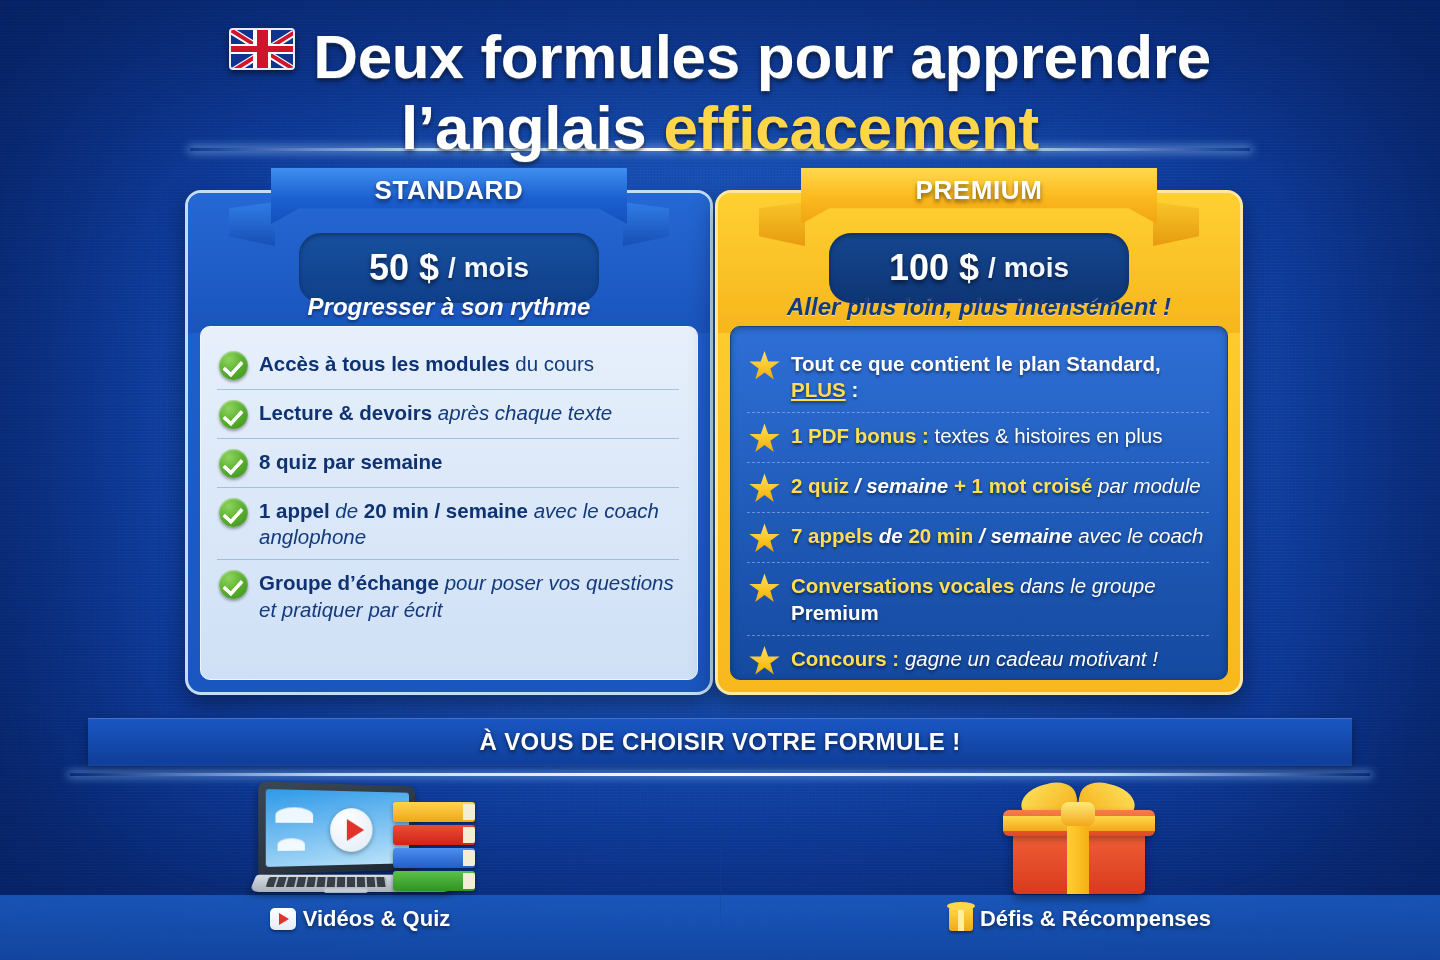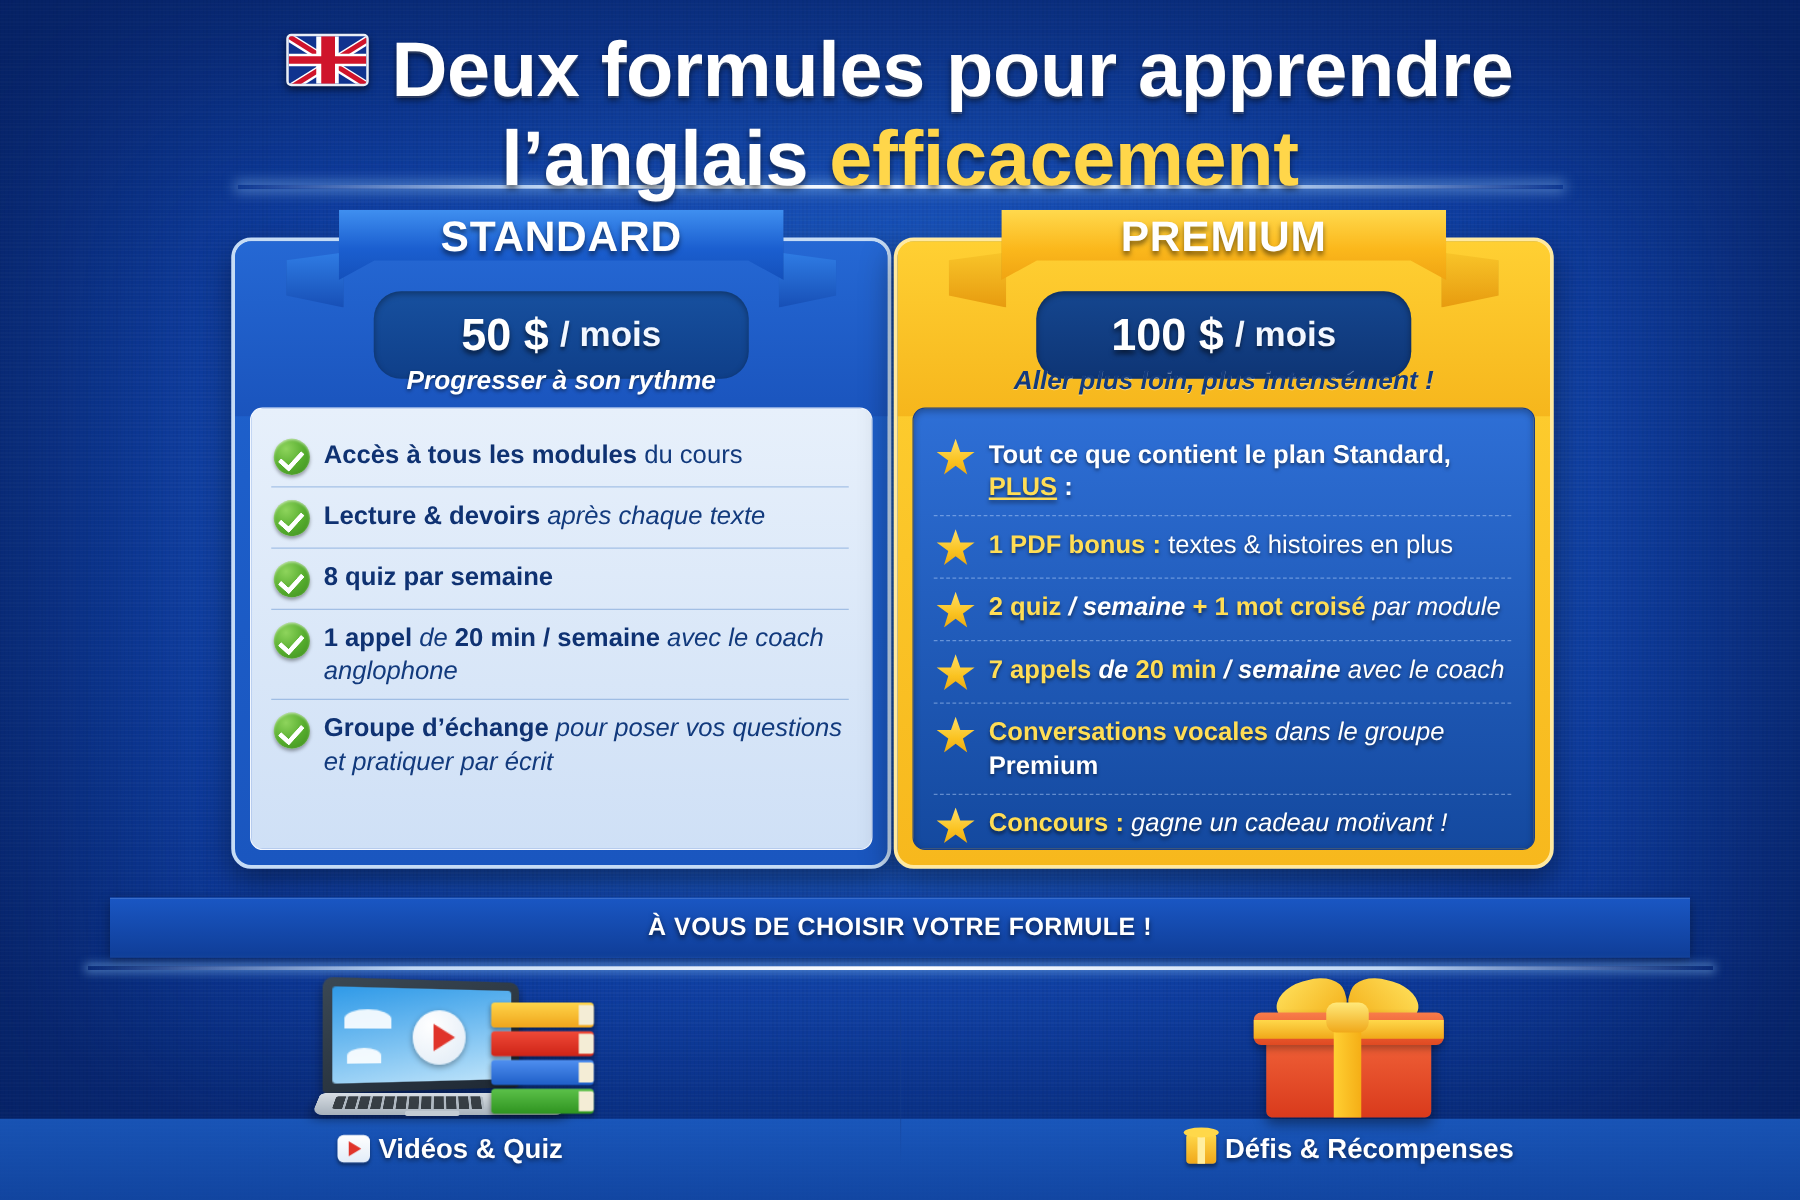--- a/index.html
+++ b/index.html
@@ -100,21 +100,21 @@
   .ribbon {
     position: absolute; top: -22px; left: 50%; transform: translateX(-50%);
     width: 356px; height: 56px; z-index: 3;
     display: flex; align-items: center; justify-content: center;
     clip-path: polygon(0 0, 100% 0, 100% 100%, 92% 72%, 8% 72%, 0 100%);
     filter: drop-shadow(0 5px 7px rgba(0,0,0,.45));
   }
   .ribbon.blue   { background: linear-gradient(180deg, #3f8ff0 0%, #1b5fd0 55%, #1450bb 100%); }
   .ribbon.gold   { background: linear-gradient(180deg, #ffd94d 0%, #fbb81c 55%, #f0a412 100%); }
   .ribbon span {
-    font-size: 34px; font-weight: bold; color: #fff; letter-spacing: .6px;
+    font-size: 26px; font-weight: bold; color: #fff; letter-spacing: .6px;
     margin-bottom: 12px;
     text-shadow: 0 3px 4px rgba(0,0,0,.5);
   }
   .ribbon-wing {
     position: absolute; top: 12px; width: 46px; height: 44px; z-index: 2;
     filter: drop-shadow(0 4px 5px rgba(0,0,0,.42));
   }
   .ribbon-wing.left  { left: 44px;  clip-path: polygon(100% 0, 100% 100%, 0 78%, 0 14%); }
   .ribbon-wing.right { right: 44px; clip-path: polygon(0 0, 0 100%, 100% 78%, 100% 14%); }
   .standard .ribbon-wing { background: linear-gradient(180deg, #2f7ce4 0%, #174fb6 100%); }
@@ -125,21 +125,21 @@
     width: 300px; height: 70px; border-radius: 22px; z-index: 2;
     display: flex; align-items: center; justify-content: center;
   }
   .standard .price-pill { background: linear-gradient(180deg, #17509f 0%, #0f3f89 100%); box-shadow: inset 0 2px 5px rgba(0,0,0,.35); }
   .premium  .price-pill { background: linear-gradient(180deg, #15468f 0%, #0e3575 100%); box-shadow: inset 0 2px 5px rgba(0,0,0,.4); }
   .price-amount { font-size: 36px; font-weight: bold; color: #fff; text-shadow: 0 3px 4px rgba(0,0,0,.55); }
   .price-unit   { font-size: 28px; font-weight: bold; color: #f2f7ff; margin-left: 9px; text-shadow: 0 2px 3px rgba(0,0,0,.5); }
 
   .tagline {
     position: absolute; top: 100px; left: 0; width: 100%; text-align: center;
-    font-size: 21px; font-style: italic; font-weight: bold; z-index: 2;
+    font-size: 24px; font-style: italic; font-weight: bold; z-index: 2;
   }
   .standard .tagline { color: #ffffff; text-shadow: 0 2px 3px rgba(0,0,0,.45); }
   .premium  .tagline { color: #123a7d; text-shadow: 0 1px 0 rgba(255,255,255,.45); }
 
   .card-body {
     position: absolute; left: 12px; right: 12px; top: 133px; bottom: 12px;
     border-radius: 10px; padding: 14px 18px 10px 16px;
   }
   .standard .card-body {
     background: linear-gradient(180deg, #e7f0fb 0%, #cfe0f6 100%);
@@ -187,21 +187,21 @@
 
   
   .cta-wrap { position: absolute; top: 718px; left: 0; width: 1440px; z-index: 6; }
   .cta-bar {
     margin: 0 auto; width: 1264px; height: 48px;
     background: linear-gradient(180deg, #1a57c4 0%, #0f3d97 100%);
     box-shadow: 0 3px 9px rgba(0,0,0,.35), inset 0 1px 0 rgba(255,255,255,.18);
     display: flex; align-items: center; justify-content: center;
   }
   .cta-bar span {
-    font-size: 20px; font-weight: bold; color: #fff; letter-spacing: .4px;
+    font-size: 24px; font-weight: bold; color: #fff; letter-spacing: .4px;
     text-shadow: 0 2px 4px rgba(0,0,0,.6);
   }
   .cta-glow {
     margin: 7px auto 0; width: 1300px; height: 3px;
     background: linear-gradient(90deg, rgba(255,255,255,0), rgba(210,232,255,.9) 20%, #ffffff 50%, rgba(210,232,255,.9) 80%, rgba(255,255,255,0));
     box-shadow: 0 0 8px 2px rgba(150,205,255,.5);
   }
 
   
   .footer { position: absolute; top: 775px; left: 0; width: 1440px; height: 185px; z-index: 6; }

